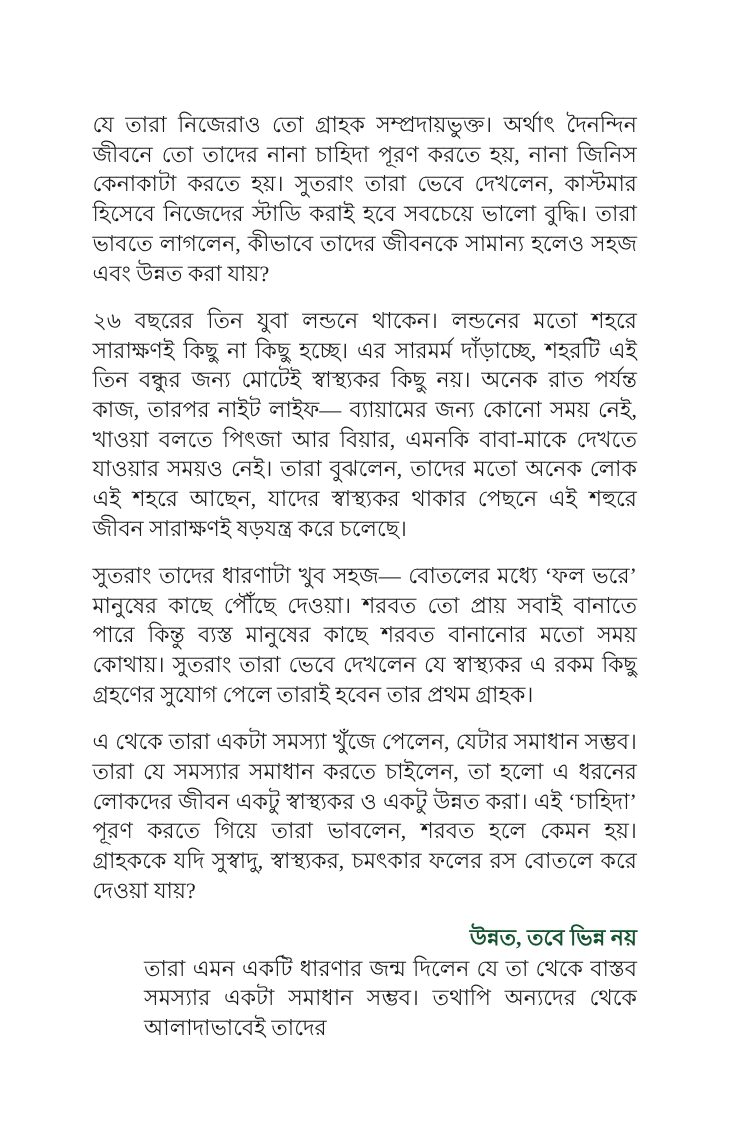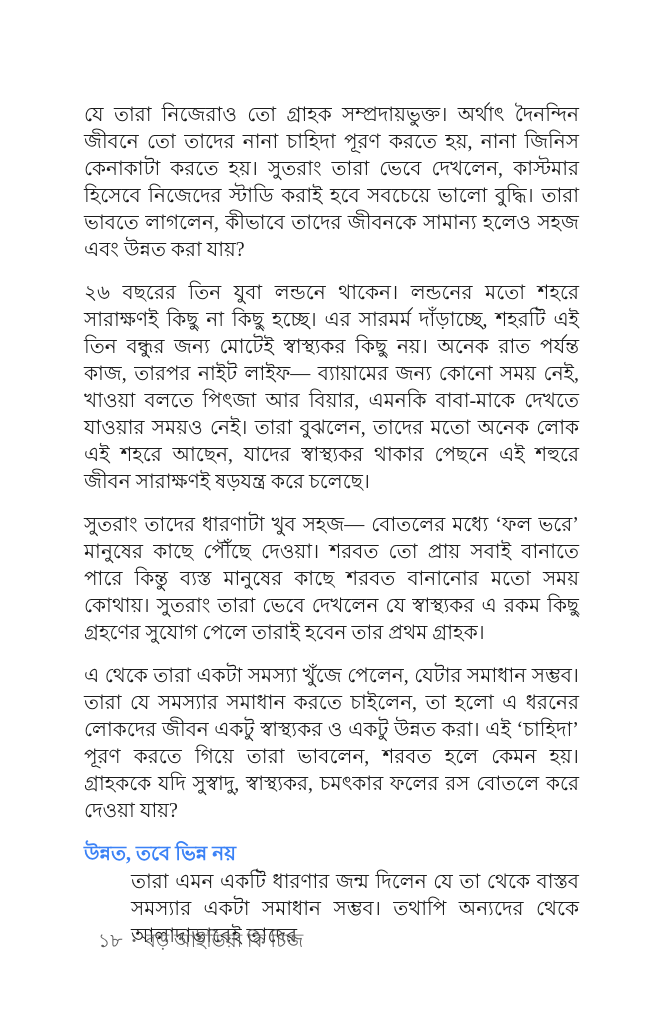--- a/index.html
+++ b/index.html
@@ -32,23 +32,23 @@
     margin: 0 0 16px 0;
   }
   .content p.last {
     margin-bottom: 0;
     margin-left: 47px;
   }
   .section-heading {
     font-size: 20px;
     line-height: 27px;
     font-weight: bold;
-    text-align: left;
+    text-align: right;
     margin: 12px 0 1px 0;
-    color: #3b82f6;
+    color: #14532d;
   }
   .footer {
     position: absolute;
     left: 98px;
     top: 928px;
     display: flex;
     align-items: center;
     gap: 9px;
     font-size: 19px;
     line-height: 26px;
@@ -69,19 +69,14 @@
     <p>যে তারা নিজেরাও তো গ্রাহক সম্প্রদায়ভুক্ত। অর্থাৎ দৈনন্দিন জীবনে তো তাদের নানা চাহিদা পূরণ করতে হয়, নানা জিনিস কেনাকাটা করতে হয়। সুতরাং তারা ভেবে দেখলেন, কাস্টমার হিসেবে নিজেদের স্টাডি করাই হবে সবচেয়ে ভালো বুদ্ধি। তারা ভাবতে লাগলেন, কীভাবে তাদের জীবনকে সামান্য হলেও সহজ এবং উন্নত করা যায়?</p>
     <p>২৬ বছরের তিন যুবা লন্ডনে থাকেন। লন্ডনের মতো শহরে সারাক্ষণই কিছু না কিছু হচ্ছে। এর সারমর্ম দাঁড়াচ্ছে, শহরটি এই তিন বন্ধুর জন্য মোটেই স্বাস্থ্যকর কিছু নয়। অনেক রাত পর্যন্ত কাজ, তারপর নাইট লাইফ— ব্যায়ামের জন্য কোনো সময় নেই, খাওয়া বলতে পিৎজা আর বিয়ার, এমনকি বাবা-মাকে দেখতে যাওয়ার সময়ও নেই। তারা বুঝলেন, তাদের মতো অনেক লোক এই শহরে আছেন, যাদের স্বাস্থ্যকর থাকার পেছনে এই শহুরে জীবন সারাক্ষণই ষড়যন্ত্র করে চলেছে।</p>
     <p>সুতরাং তাদের ধারণাটা খুব সহজ— বোতলের মধ্যে ‘ফল ভরে’ মানুষের কাছে পৌঁছে দেওয়া। শরবত তো প্রায় সবাই বানাতে পারে কিন্তু ব্যস্ত মানুষের কাছে শরবত বানানোর মতো সময় কোথায়। সুতরাং তারা ভেবে দেখলেন যে স্বাস্থ্যকর এ রকম কিছু গ্রহণের সুযোগ পেলে তারাই হবেন তার প্রথম গ্রাহক।</p>
     <p>এ থেকে তারা একটা সমস্যা খুঁজে পেলেন, যেটার সমাধান সম্ভব। তারা যে সমস্যার সমাধান করতে চাইলেন, তা হলো এ ধরনের লোকদের জীবন একটু স্বাস্থ্যকর ও একটু উন্নত করা। এই ‘চাহিদা’ পূরণ করতে গিয়ে তারা ভাবলেন, শরবত হলে কেমন হয়। গ্রাহককে যদি সুস্বাদু, স্বাস্থ্যকর, চমৎকার ফলের রস বোতলে করে দেওয়া যায়?</p>
 
     <h2 class="section-heading">উন্নত, তবে ভিন্ন নয়</h2>
 
     <p class="last">তারা এমন একটি ধারণার জন্ম দিলেন যে তা থেকে বাস্তব সমস্যার একটা সমাধান সম্ভব। তথাপি অন্যদের থেকে আলাদাভাবেই তাদের</p>
   </div>
 
-  <div class="footer">
-    <span>১৮</span>
-    <span class="bullet">•</span>
-    <span>বড় আইডিয়া কি চিজ</span>
-  </div>
 
 </div>
 
 </body></html>

